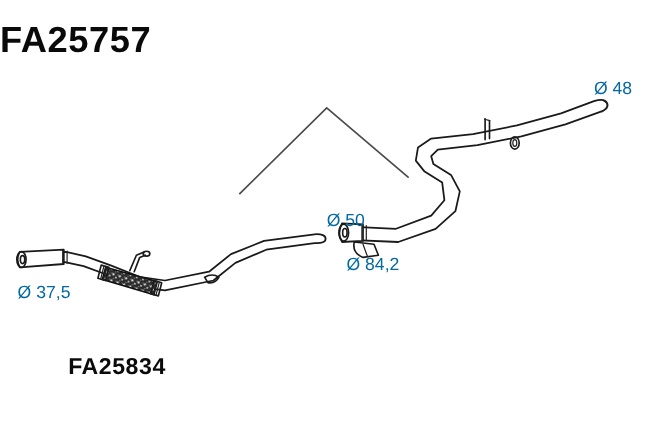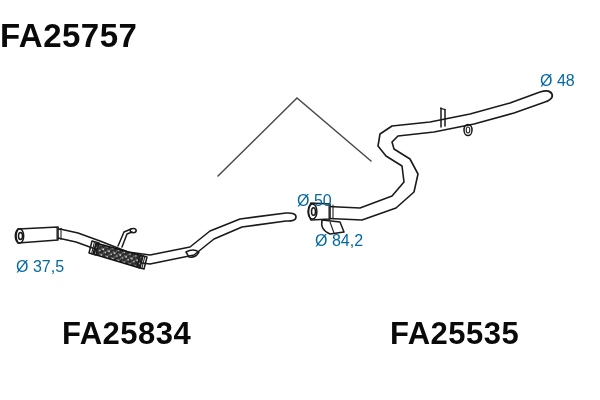--- a/index.html
+++ b/index.html
@@ -22,21 +22,21 @@
     top: 16px;
     width: 494px;
     font-size: 33px;
     font-weight: 700;
     letter-spacing: 0.5px;
     line-height: 40px;
     color: #0a0a0a;
   }
   .part-label {
     position: absolute;
-    font-size: 31px;
+    font-size: 21px;
     font-weight: 700;
     letter-spacing: 0.5px;
     line-height: 32px;
     color: #0a0a0a;
     white-space: nowrap;
   }
   #label-left  { left: 62px;  top: 318px; }
   #label-right { left: 390px; top: 318px; }
 
   .dim {
@@ -232,15 +232,14 @@
   <div class="dim" id="dim-48">Ø 48</div>
 
   <div class="dim" id="dim-50">Ø 50</div>
 
   <div class="dim" id="dim-505">Ø 84,2</div>
 
   <div class="dim" id="dim-485">Ø 37,5</div>
 
   <div class="part-label" id="label-left">FA25834</div>
 
-  <div class="part-label" id="label-right">FA25535</div>
 
 </div>
 
 </body></html>

